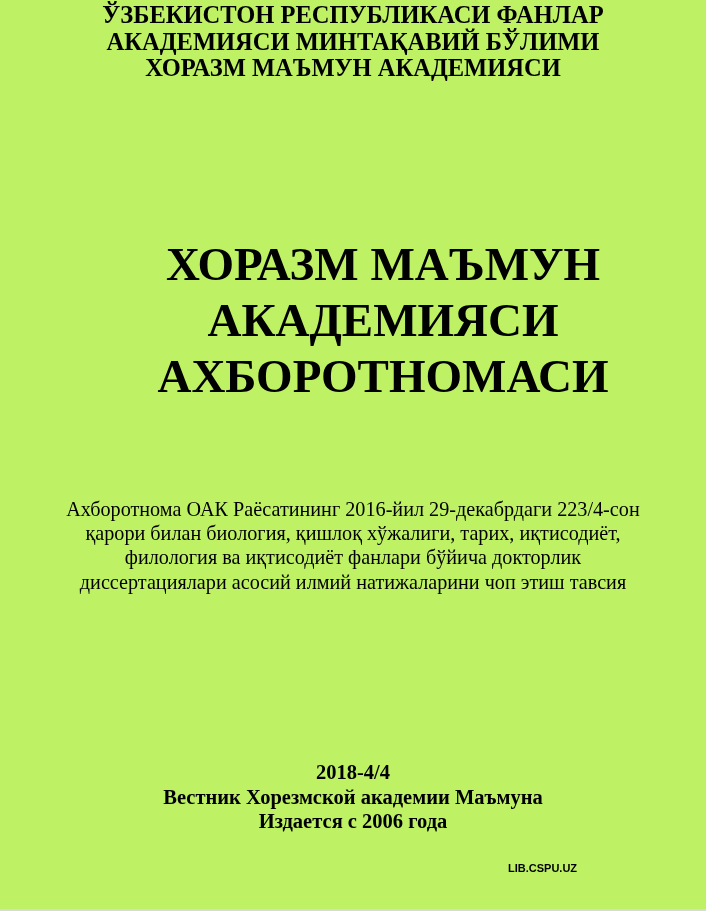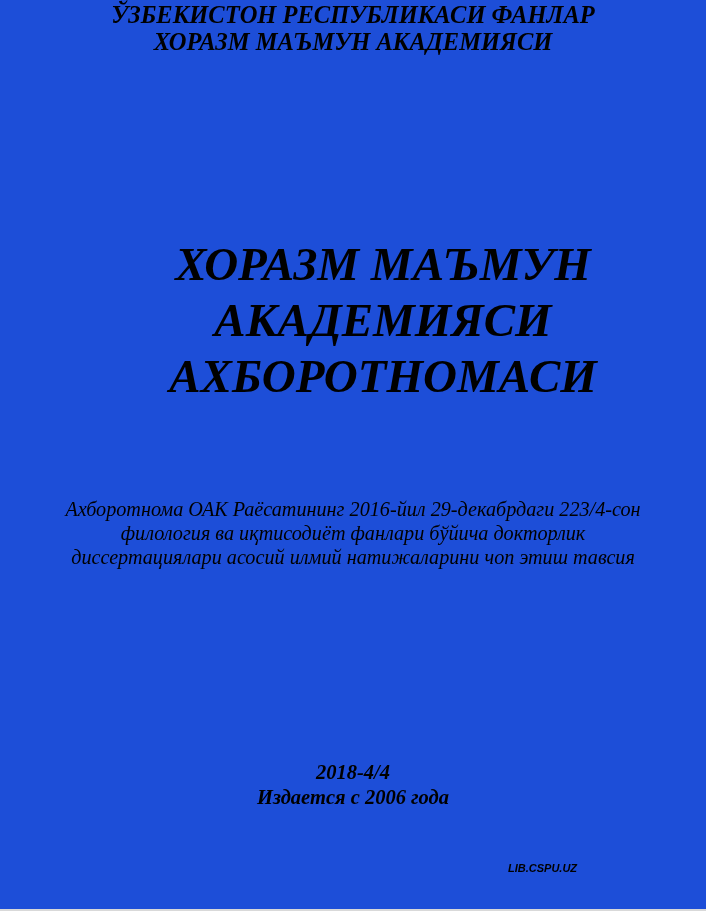--- a/index.html
+++ b/index.html
@@ -1,54 +1,57 @@
 <!DOCTYPE html>
 <html><head>
   <meta charset="utf-8">
   <style>
     html, body { margin: 0; padding: 0; }
     body {
       width: 706px; height: 911px; background: #ffffff; position: relative; overflow: hidden;
       font-family: "Liberation Serif", "DejaVu Serif", serif; color: #000;
     }
-    .page { position: absolute; left: 0; top: 0; width: 706px; height: 909px; background: #1d4ed8; font-style: italic; }
+    .page { position: absolute; left: 0; top: 0; width: 706px; height: 909px; background: #bef264; }
     .bottom-edge { position: absolute; left: 0; top: 909px; width: 706px; height: 2px; background: #d9d9d9; }
     .center { position: absolute; left: 0; width: 706px; text-align: center; }
     .header { top: 2px; font-weight: bold; font-size: 24.5px; line-height: 26.5px; }
     .title { top: 236px; font-weight: bold; font-size: 47px; line-height: 56px; padding-left: 30px; }
     .desc { top: 497px; font-size: 20.2px; line-height: 24.2px; }
     .footer { top: 760px; font-weight: bold; font-size: 20.5px; line-height: 24.5px; }
     .watermark {
       position: absolute; left: 508px; top: 862px;
       font-family: "Liberation Sans", "DejaVu Sans", sans-serif; font-weight: bold; font-size: 11px; color: #000;
     }
     .line { display: block; white-space: nowrap; }
   </style>
 </head>
 <body>
 
 <div class="page">
 
   <div class="center header">
     <span class="line">ЎЗБЕКИСТОН РЕСПУБЛИКАСИ ФАНЛАР</span>
+    <span class="line">АКАДЕМИЯСИ МИНТАҚАВИЙ БЎЛИМИ</span>
     <span class="line">ХОРАЗМ МАЪМУН АКАДЕМИЯСИ</span>
   </div>
 
   <div class="center title">
     <span class="line">ХОРАЗМ МАЪМУН</span>
     <span class="line">АКАДЕМИЯСИ</span>
     <span class="line">АХБОРОТНОМАСИ</span>
   </div>
 
   <div class="center desc">
     <span class="line">Ахборотнома ОАК Раёсатининг 2016-йил 29-декабрдаги 223/4-сон</span>
+    <span class="line">қарори билан биология, қишлоқ хўжалиги, тарих, иқтисодиёт,</span>
     <span class="line">филология ва иқтисодиёт фанлари бўйича докторлик</span>
     <span class="line">диссертациялари асосий илмий натижаларини чоп этиш тавсия</span>
   </div>
 
   <div class="center footer">
     <span class="line">2018-4/4</span>
+    <span class="line">Вестник Хорезмской академии Маъмуна</span>
     <span class="line">Издается с 2006 года</span>
   </div>
 
   <div class="watermark">LIB.CSPU.UZ</div>
 </div>
 <div class="bottom-edge"></div>
 
 </body></html>

